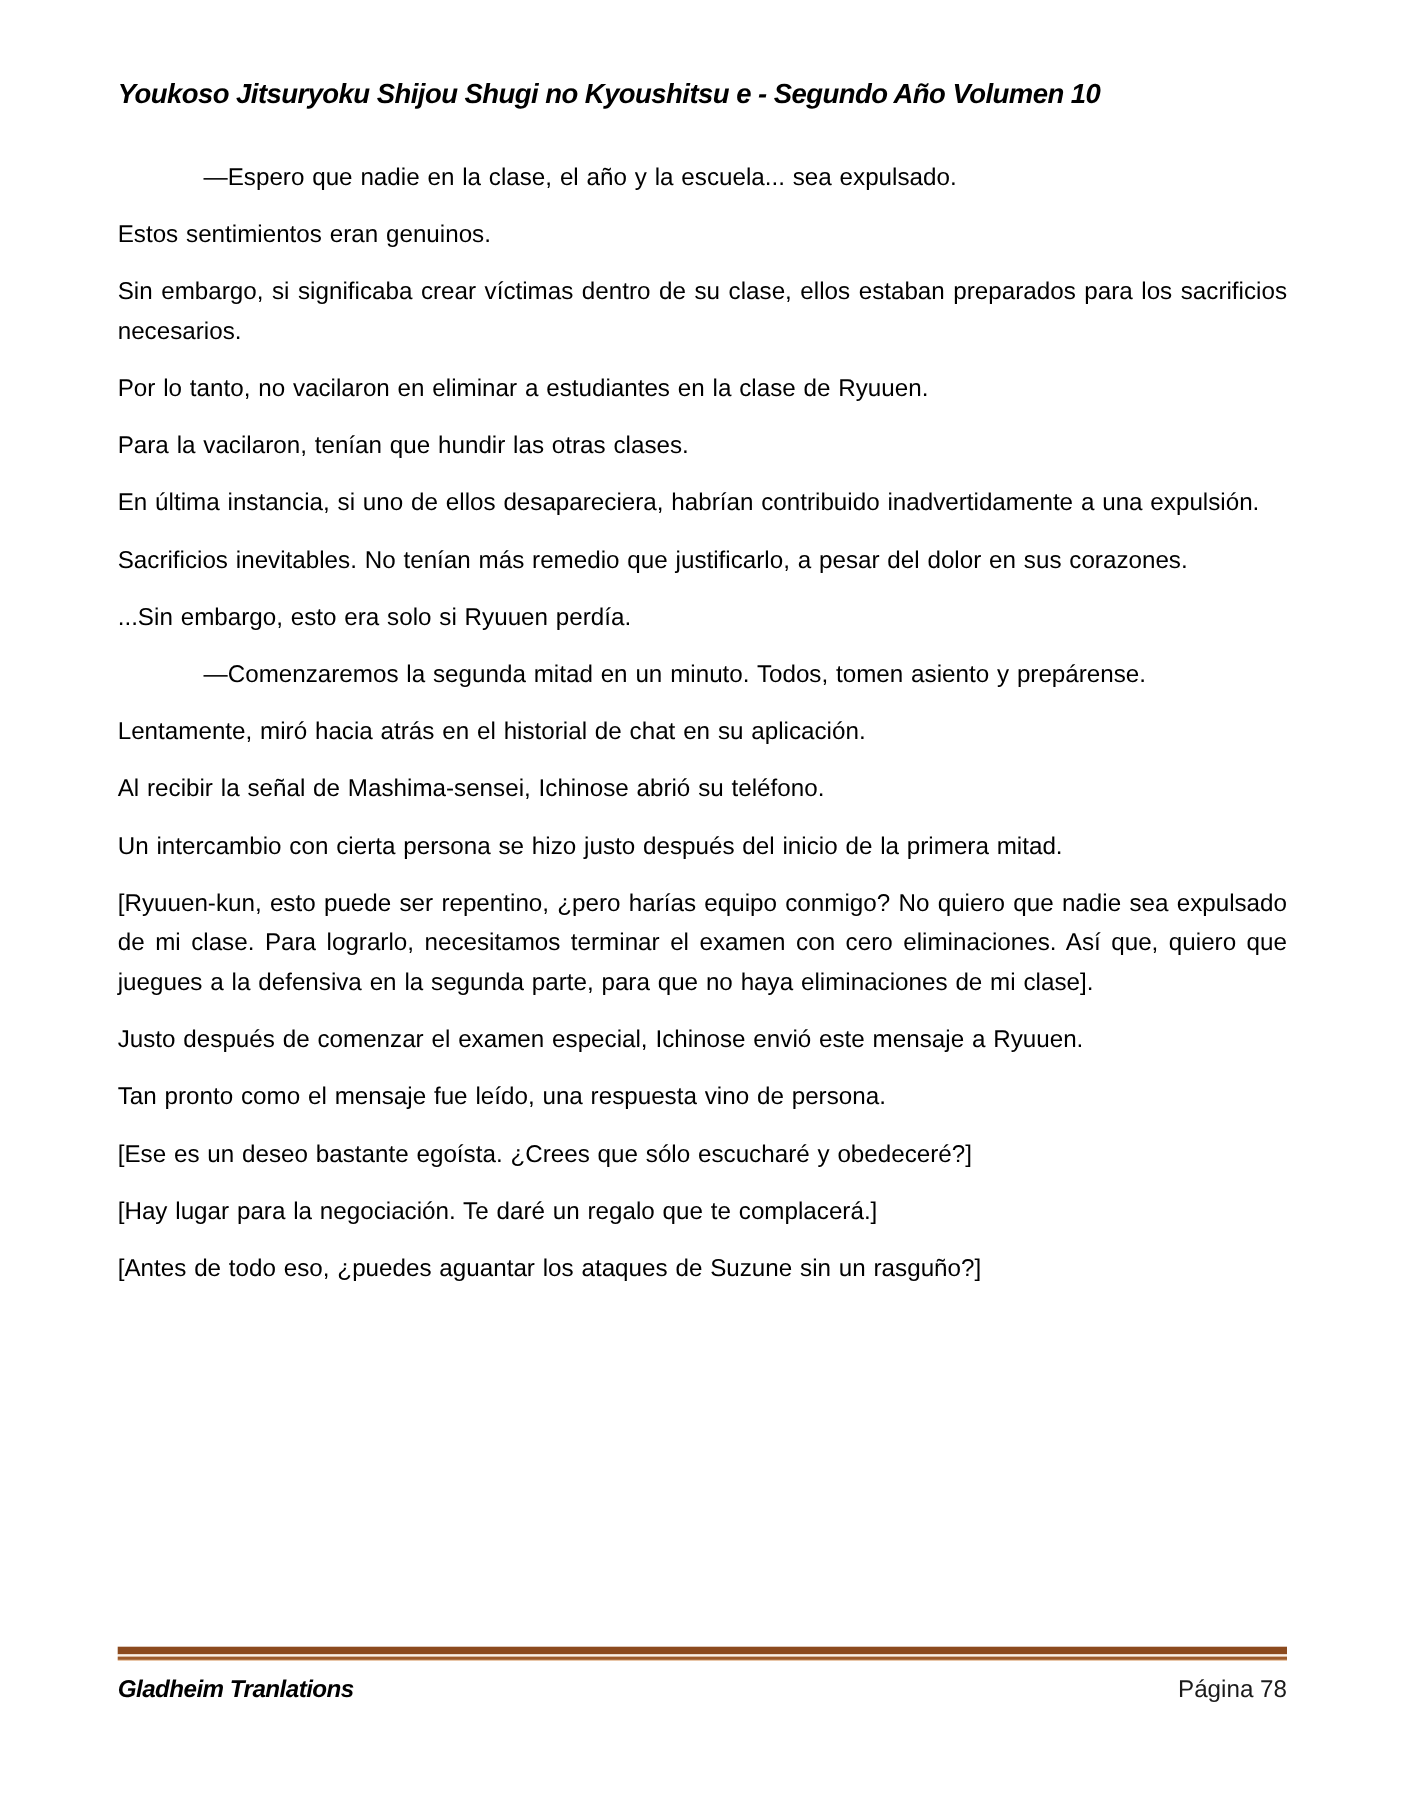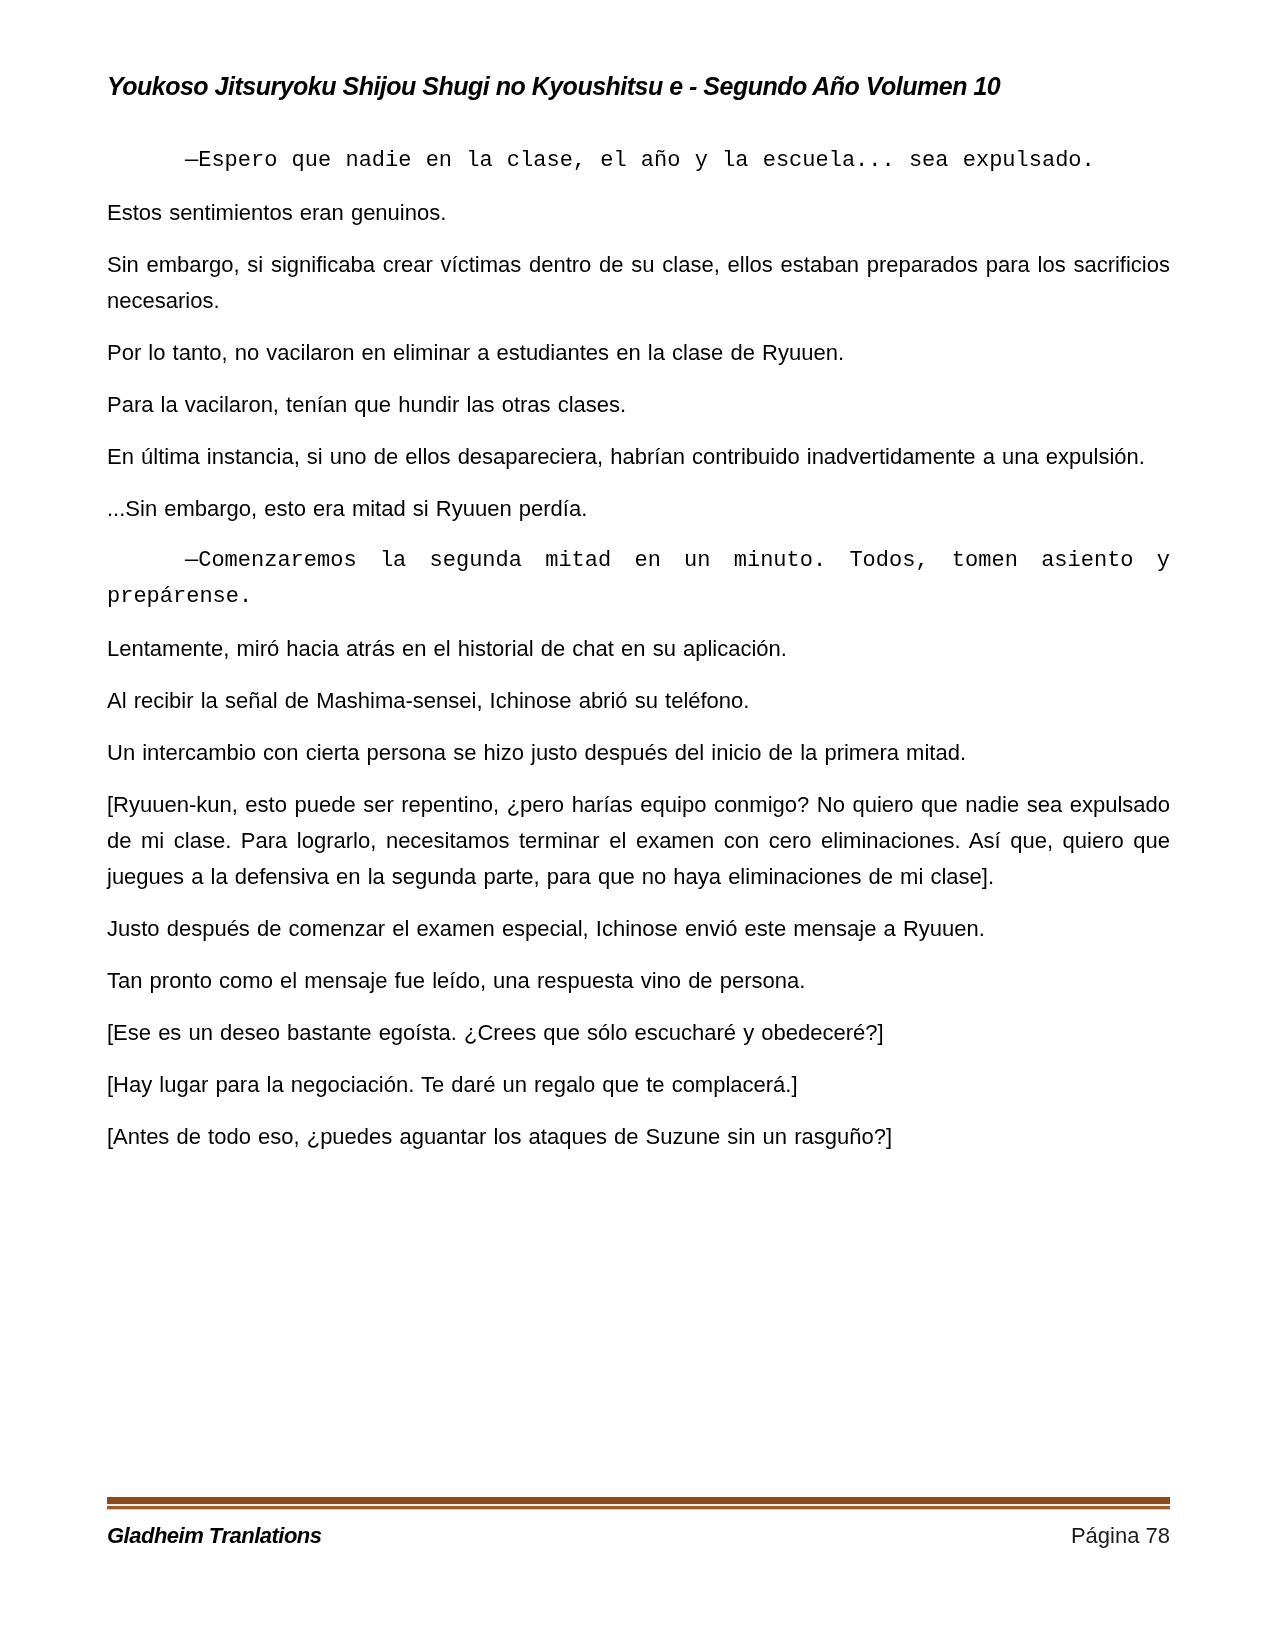--- a/index.html
+++ b/index.html
@@ -31,21 +31,20 @@
   .content p {
     font-size: 22px;
     line-height: 36px;
     text-align: justify;
     margin-bottom: 16px;
     color: #000000;
     word-spacing: 1px;
   }
   .content p.indent {
     text-indent: 78px;
-    font-family: Liberation Mono, monospace;
   }
   .footer {
     position: absolute;
     left: 107px;
     right: 105px;
     top: 1497px;
   }
   .rule { width: 100%; }
   .rule .band-thick { height: 7px; }
   .rule .band-gap   { height: 2px; }
@@ -79,21 +78,22 @@
 
   <div class="doc-title">Youkoso Jitsuryoku Shijou Shugi no Kyoushitsu e - Segundo Año Volumen 10</div>
 
   <div class="content">
     <p class="indent">—Espero que nadie en la clase, el año y la escuela... sea expulsado.</p>
     <p>Estos sentimientos eran genuinos.</p>
     <p>Sin embargo, si significaba crear víctimas dentro de su clase, ellos estaban preparados para los sacrificios necesarios.</p>
     <p>Por lo tanto, no vacilaron en eliminar a estudiantes en la clase de Ryuuen.</p>
     <p>Para la vacilaron, tenían que hundir las otras clases.</p>
     <p>En última instancia, si uno de ellos desapareciera, habrían contribuido inadvertidamente a una expulsión.</p>
-    <p>...Sin embargo, esto era mitad si Ryuuen perdía.</p>
+    <p>Sacrificios inevitables. No tenían más remedio que justificarlo, a pesar del dolor en sus corazones.</p>
+    <p>...Sin embargo, esto era solo si Ryuuen perdía.</p>
     <p class="indent">—Comenzaremos la segunda mitad en un minuto. Todos, tomen asiento y prepárense.</p>
     <p>Lentamente, miró hacia atrás en el historial de chat en su aplicación.</p>
     <p>Al recibir la señal de Mashima-sensei, Ichinose abrió su teléfono.</p>
     <p>Un intercambio con cierta persona se hizo justo después del inicio de la primera mitad.</p>
     <p>[Ryuuen-kun, esto puede ser repentino, ¿pero harías equipo conmigo? No quiero que nadie sea expulsado de mi clase. Para lograrlo, necesitamos terminar el examen con cero eliminaciones. Así que, quiero que juegues a la defensiva en la segunda parte, para que no haya eliminaciones de mi clase].</p>
     <p>Justo después de comenzar el examen especial, Ichinose envió este mensaje a Ryuuen.</p>
     <p>Tan pronto como el mensaje fue leído, una respuesta vino de persona.</p>
     <p>[Ese es un deseo bastante egoísta. ¿Crees que sólo escucharé y obedeceré?]</p>
     <p>[Hay lugar para la negociación. Te daré un regalo que te complacerá.]</p>
     <p>[Antes de todo eso, ¿puedes aguantar los ataques de Suzune sin un rasguño?]</p>

